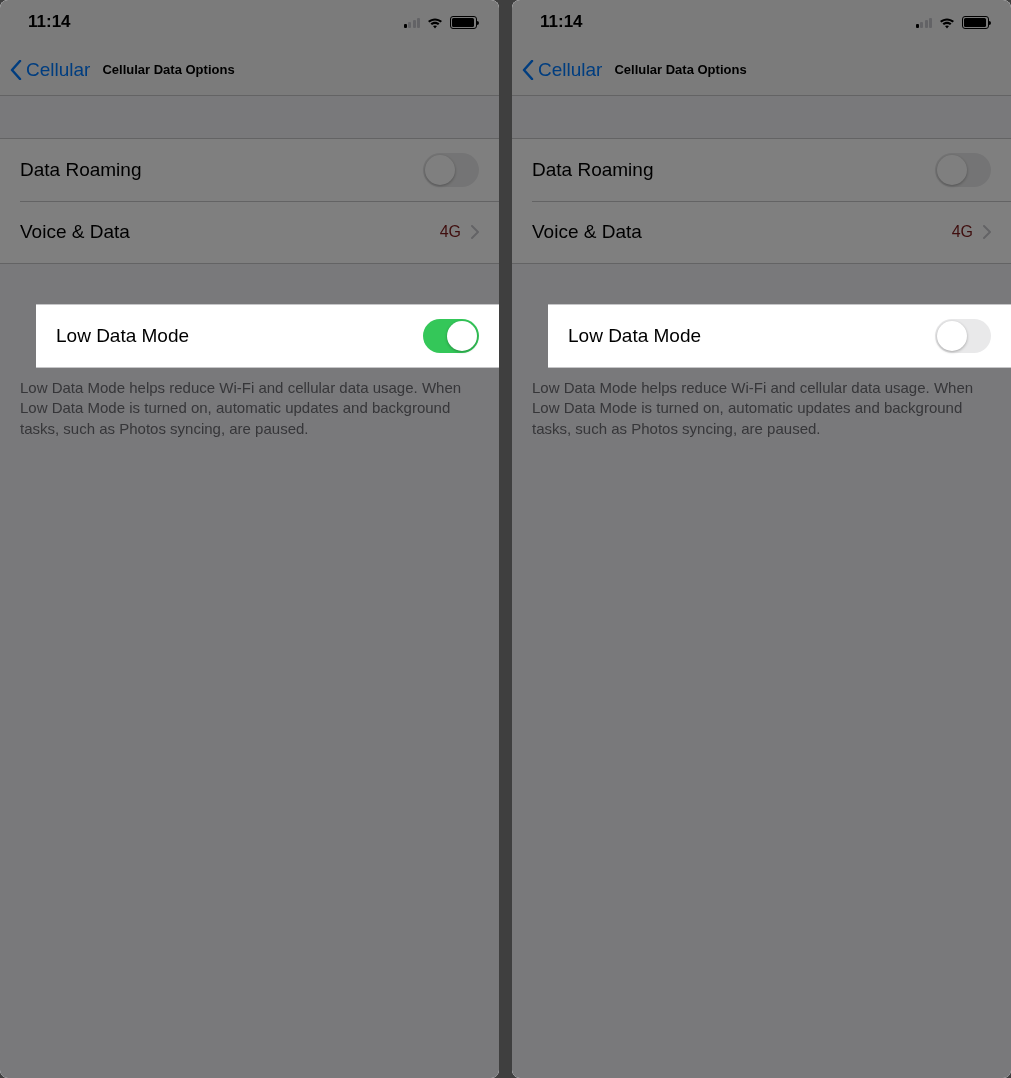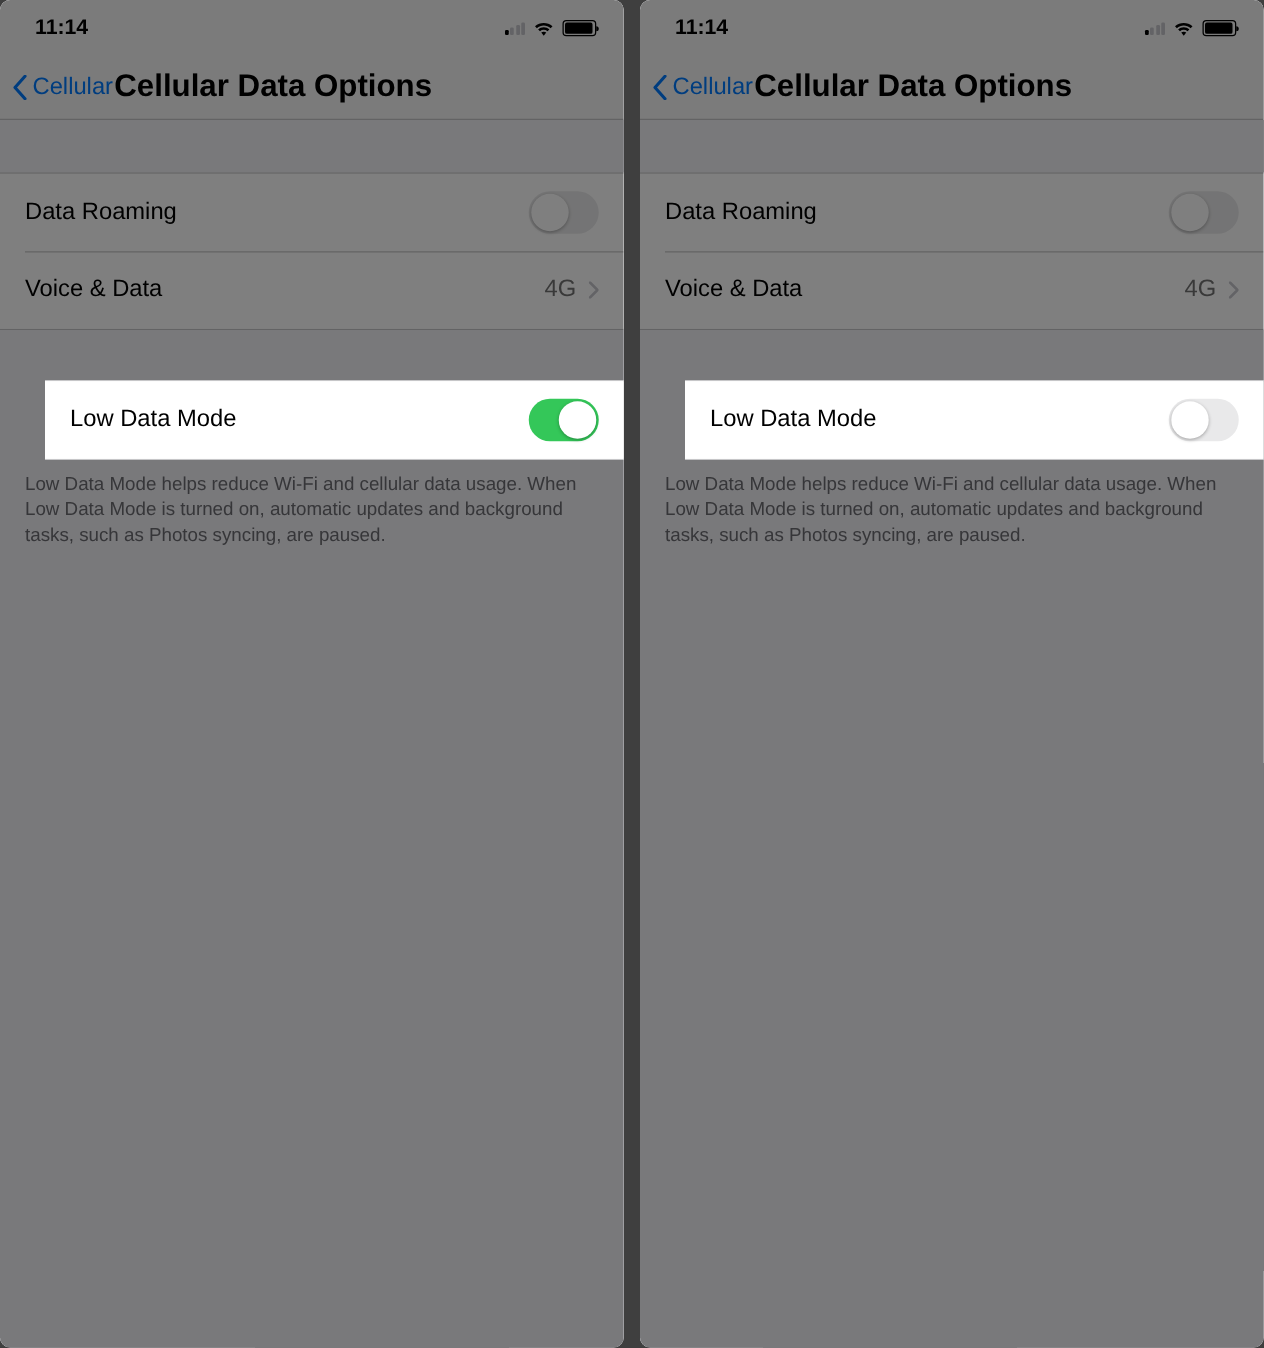--- a/index.html
+++ b/index.html
@@ -106,24 +106,24 @@
       align-items: center;
       color: #007aff;
       font-size: 19px;
       gap: 4px;
     }
     .back-chevron {
       width: 12px;
       height: 20px;
     }
     .nav-title {
-      font-size: 25px;
+      font-size: 13px;
       font-weight: 600;
       color: #000;
-      margin-left:1px;
+      margin-left:12px;
     }
     .content {
       background: #f2f2f7;
       position: relative;
       height: calc(100% - 96px);
     }
     .group {
       background: #fff;
       border-top: 0.5px solid #c6c6c8;
       border-bottom: 0.5px solid #c6c6c8;
@@ -146,22 +146,22 @@
         top:0;left:20px;right:0;
         height:0.5px;
         background:#c6c6c8;
     }
     .row-right {
       display: flex;
       align-items: center;
       gap: 10px;
     }
     .detail {
-      color: #737373;
-      font-size: 19px;
+      color: #7f1d1d;
+      font-size: 16px;
     }
     .chevron {
       width: 8px;
       height: 14px;
     }
     .toggle {
       width: 56px;
       height: 34px;
       border-radius: 17px;
       position: relative;

